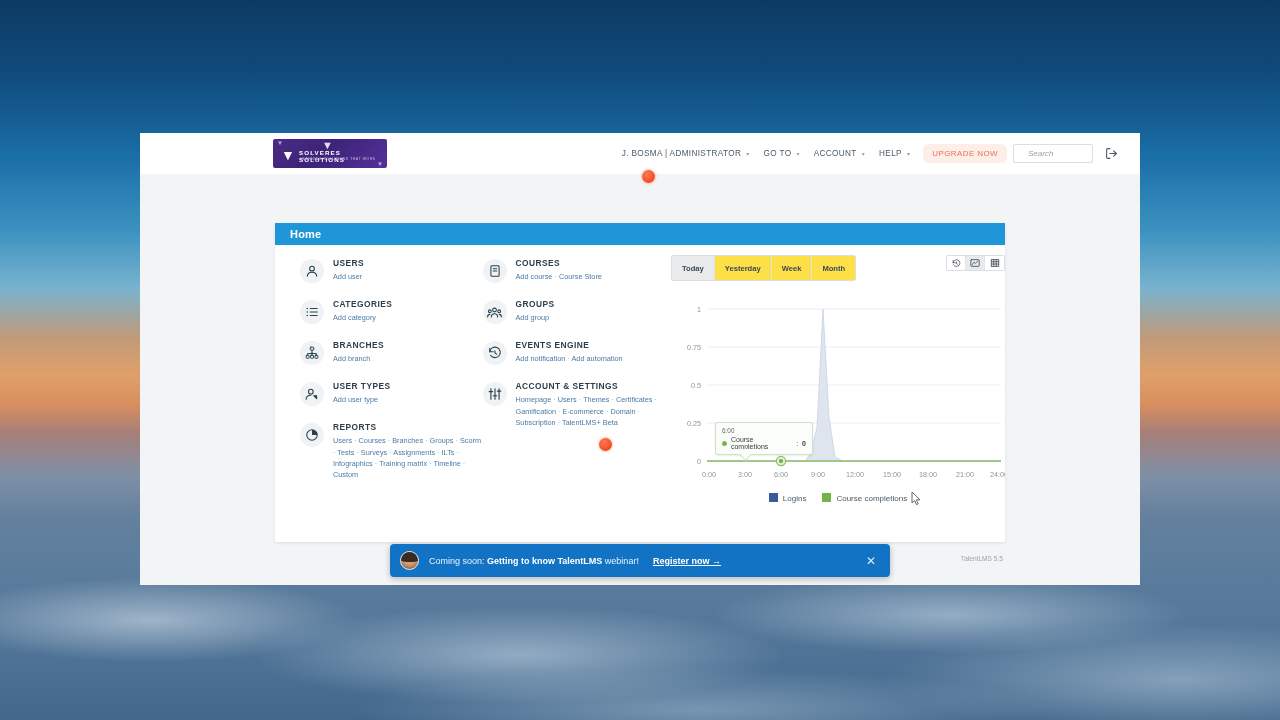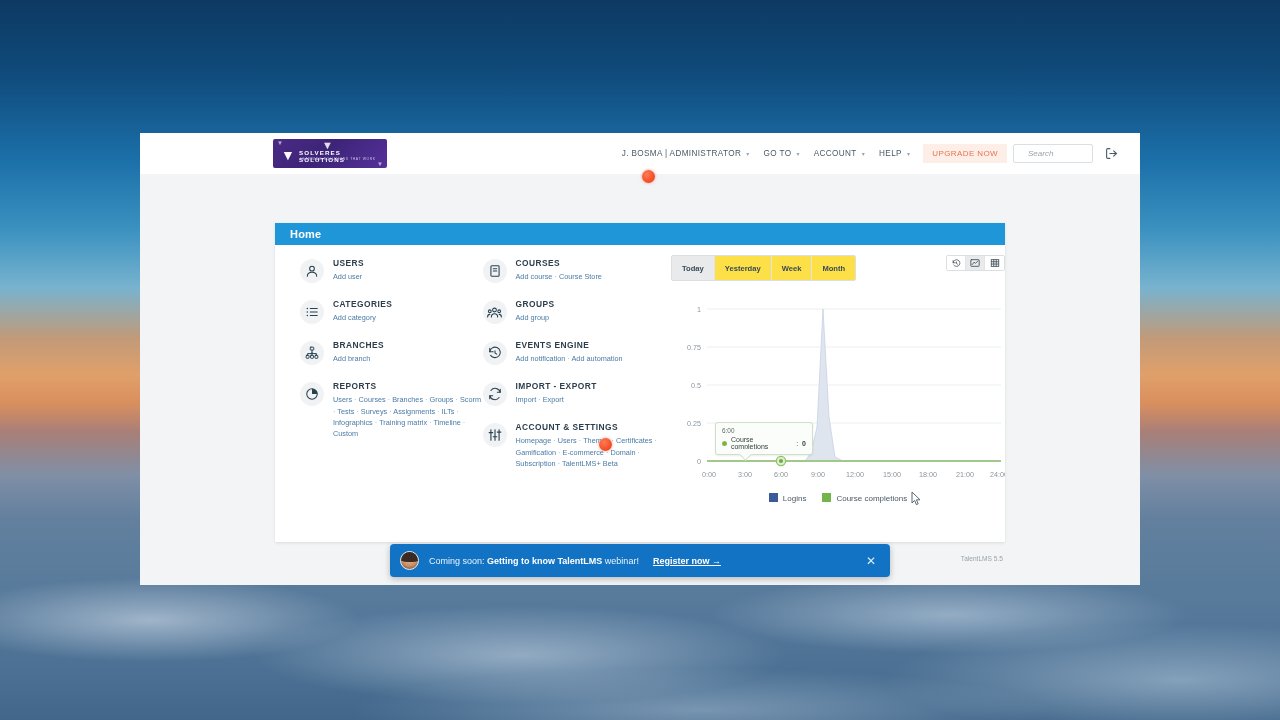--- a/index.html
+++ b/index.html
@@ -64,21 +64,21 @@
   .navspacer { flex: 1; }
   .navitems { display:flex; align-items:center; gap:0; }
   .navitem {
     font-size:8.2px; color:#4a5a66; letter-spacing:.35px;
     padding: 4px 7px; white-space:nowrap; cursor:pointer;
     display:flex; align-items:center; gap:5px;
   }
   .caret { font-size:6px; color:#9aa7b0; }
   .upgrade {
     font-size:8px; color:#e8744e; background:#fdeee8;
-    padding:5px 9px; border-radius:0; letter-spacing:.4px;
+    padding:5px 9px; border-radius:6px; letter-spacing:.4px;
     margin: 0 6px; cursor:pointer; white-space:nowrap;
   }
   .searchbox {
     width:80px; height:19px; border:1px solid #dadfe3; border-radius:2px;
     font-size:8px; color:#9aa3ab; padding:0 14px; font-style:italic;
     display:flex; align-items:center; font-family:"Liberation Sans",sans-serif;
   }
   .logout { margin-left:12px; color:#4a5a66; display:flex; align-items:center; cursor:pointer;}
 
   
@@ -291,20 +291,35 @@
                 </svg>
               </div>
               <div>
                 <div class="ititle">BRANCHES</div>
                 <div class="ilinks">
                   <span>Add branch</span>
                 </div>
               </div>
             </div>
 
+            <div class="item">
+              <div class="iconwrap">
+                <svg width="14" height="14" viewBox="0 0 24 24" fill="none" stroke="#26414f" stroke-width="1.8" stroke-linecap="round" stroke-linejoin="round">
+                  <circle cx="10" cy="8" r="4"></circle>
+                    <path d="M2 21c0-4.4 3.6-7 8-7"></path>
+                  <path d="M15 15l5 0 0 5z" fill="#26414f"></path>
+                </svg>
+              </div>
+              <div>
+                <div class="ititle">USER TYPES</div>
+                <div class="ilinks">
+                  <span>Add user type</span>
+                </div>
+              </div>
+            </div>
 
             <div class="item">
               <div class="iconwrap">
                 <svg width="14" height="14" viewBox="0 0 24 24" fill="none" stroke="#26414f" stroke-width="1.8">
                   <circle cx="12" cy="12" r="9"></circle>
                   <path d="M12 12 L12 3 A9 9 0 0 1 21 12 Z" fill="#26414f" stroke="none"></path>
                 </svg>
               </div>
               <div>
                 <div class="ititle">REPORTS</div>
@@ -362,36 +377,20 @@
                 </svg>
               </div>
               <div>
                 <div class="ititle">EVENTS ENGINE</div>
                 <div class="ilinks">
                   <span>Add notification</span><span class="sep"> · </span><span>Add automation</span>
                 </div>
               </div>
             </div>
 
-            <div class="item">
-              <div class="iconwrap">
-                <svg width="14" height="14" viewBox="0 0 24 24" fill="none" stroke="#26414f" stroke-width="1.8" stroke-linecap="round" stroke-linejoin="round">
-                  <polyline points="21 4 21 9 16 9"></polyline>
-                    <path d="M21 9A9 9 0 0 0 5 6"></path>
-                  <polyline points="3 20 3 15 8 15"></polyline>
-                    <path d="M3 15a9 9 0 0 0 16 3"></path>
-                </svg>
-              </div>
-              <div>
-                <div class="ititle">IMPORT - EXPORT</div>
-                <div class="ilinks">
-                  <span>Import</span><span class="sep"> · </span><span>Export</span>
-                </div>
-              </div>
-            </div>
 
             <div class="item">
               <div class="iconwrap">
                 <svg width="14" height="14" viewBox="0 0 24 24" fill="none" stroke="#26414f" stroke-width="1.9" stroke-linecap="round">
                   <line x1="5" y1="3" x2="5" y2="21"></line>
                     <line x1="12" y1="3" x2="12" y2="21"></line>
                     <line x1="19" y1="3" x2="19" y2="21"></line>
                   <line x1="2" y1="8" x2="8" y2="8"></line>
                     <line x1="9" y1="15" x2="15" y2="15"></line>
                     <line x1="16" y1="7" x2="22" y2="7"></line>

